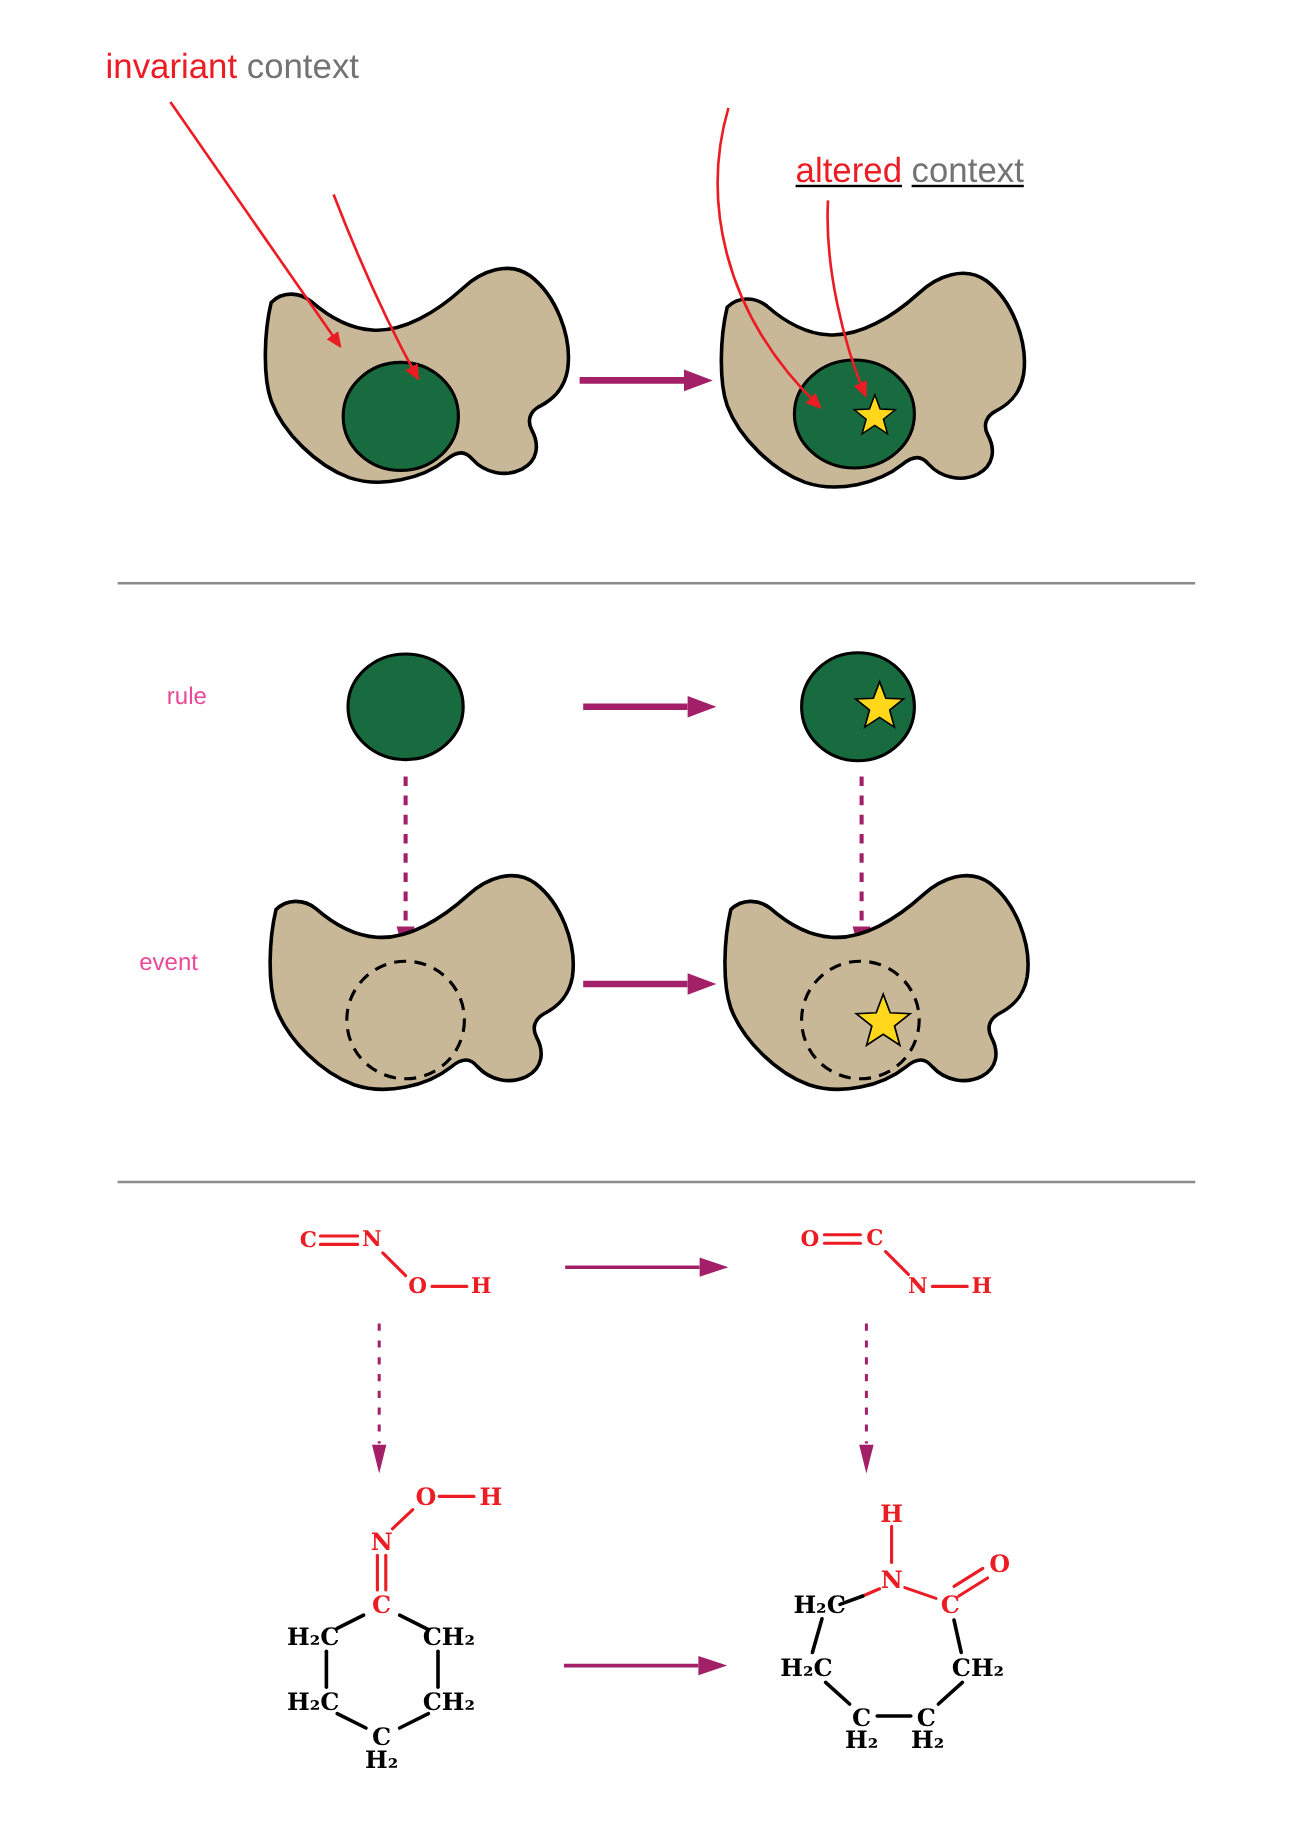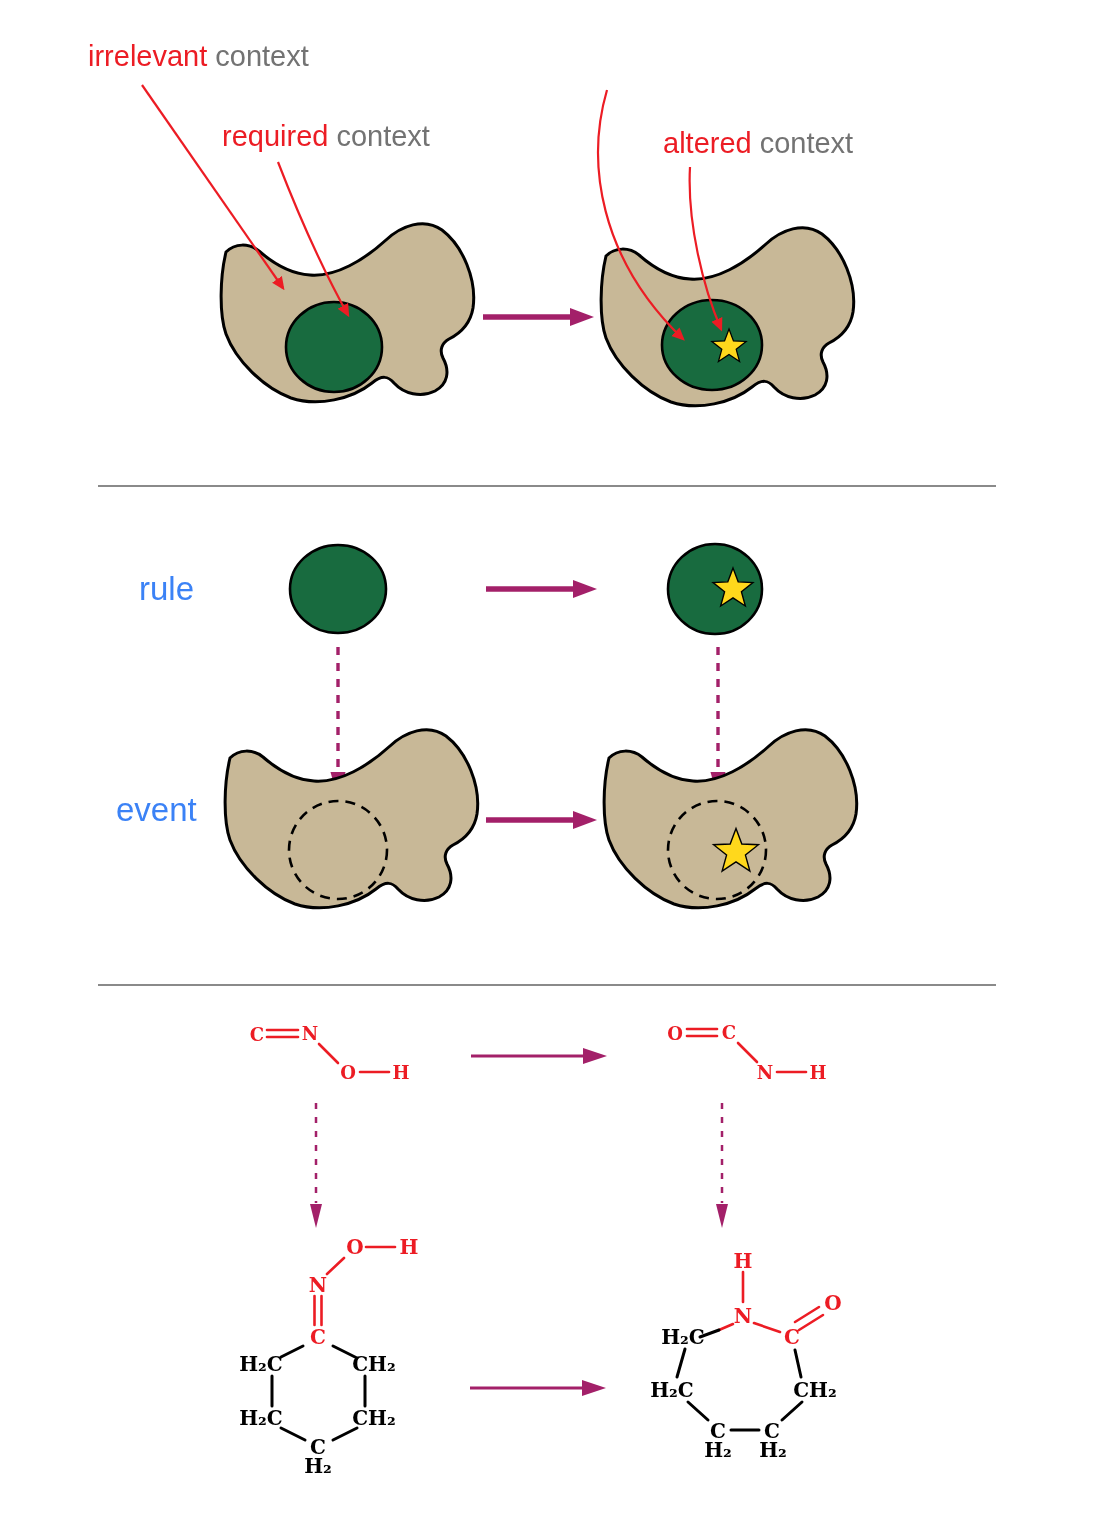--- a/index.html
+++ b/index.html
@@ -2,21 +2,21 @@
 <html><head>
 <meta charset="utf-8">
 <style>
   html,body{margin:0;padding:0;background:#ffffff;}
   .canvas{position:relative;width:1093px;height:1529px;background:#ffffff;overflow:hidden;
           font-family:"Liberation Sans", sans-serif;}
   svg{position:absolute;left:0;top:0;}
   .ctx-label{position:absolute;font-size:29px;font-weight:500;white-space:nowrap;letter-spacing:0px;color:#000;}
   .ctx-label .term{color:#EC1C24;margin-right:8px;}
   .ctx-label .rest{color:#737373;}
-  .row-label{position:absolute;font-size:33px;font-weight:500;color:#3b82f6;white-space:nowrap;}
+  .row-label{position:absolute;font-size:20px;font-weight:500;color:#ec4899;white-space:nowrap;}
   .atom{font-family:"DejaVu Serif", serif;font-weight:bold;}
   .atom-sm{font-size:18px;}
   .atom-lg{font-size:20px;}
   .red-t{fill:#EC1C24;}
   .blk-t{fill:#000000;}
   .bond-r{stroke:#EC1C24;stroke-width:2.6;stroke-linecap:round;}
   .bond-b{stroke:#000000;stroke-width:3;stroke-linecap:round;}
   .p-shaft{stroke:#A32069;fill:none;}
   .p-fill{fill:#A32069;}
   .dash-conn{stroke:#A32069;fill:none;}
@@ -196,25 +196,22 @@
       <text x="815" y="1390" text-anchor="middle" dominant-baseline="central" class="atom atom-lg blk-t">CH₂</text>
       <text x="718" y="1431" text-anchor="middle" dominant-baseline="central" class="atom atom-lg blk-t">C</text>
       <text x="718" y="1450" text-anchor="middle" dominant-baseline="central" class="atom atom-lg blk-t">H₂</text>
       <text x="772" y="1431" text-anchor="middle" dominant-baseline="central" class="atom atom-lg blk-t">C</text>
       <text x="773" y="1450" text-anchor="middle" dominant-baseline="central" class="atom atom-lg blk-t">H₂</text>
     </g>
   </g>
 </svg>
 
 <div class="ctx-label" style="left:88px;top:40px;">
-  <span class="term">irrelevant</span><span class="rest">context</span>
+  <span class="term">invariant</span><span class="rest">context</span>
 </div>
-<div class="ctx-label" style="left:222px;top:120px;">
-  <span class="term">required</span><span class="rest">context</span>
-</div>
-<div class="ctx-label" style="left:663px;top:127px;">
+<div class="ctx-label" style="left:663px;top:127px;text-decoration:underline;">
   <span class="term">altered</span><span class="rest">context</span>
 </div>
 
 <div class="row-label" style="left:139px;top:570px;">rule</div>
 <div class="row-label" style="left:116px;top:791px;">event</div>
 
 </div>
 
 </body></html>

